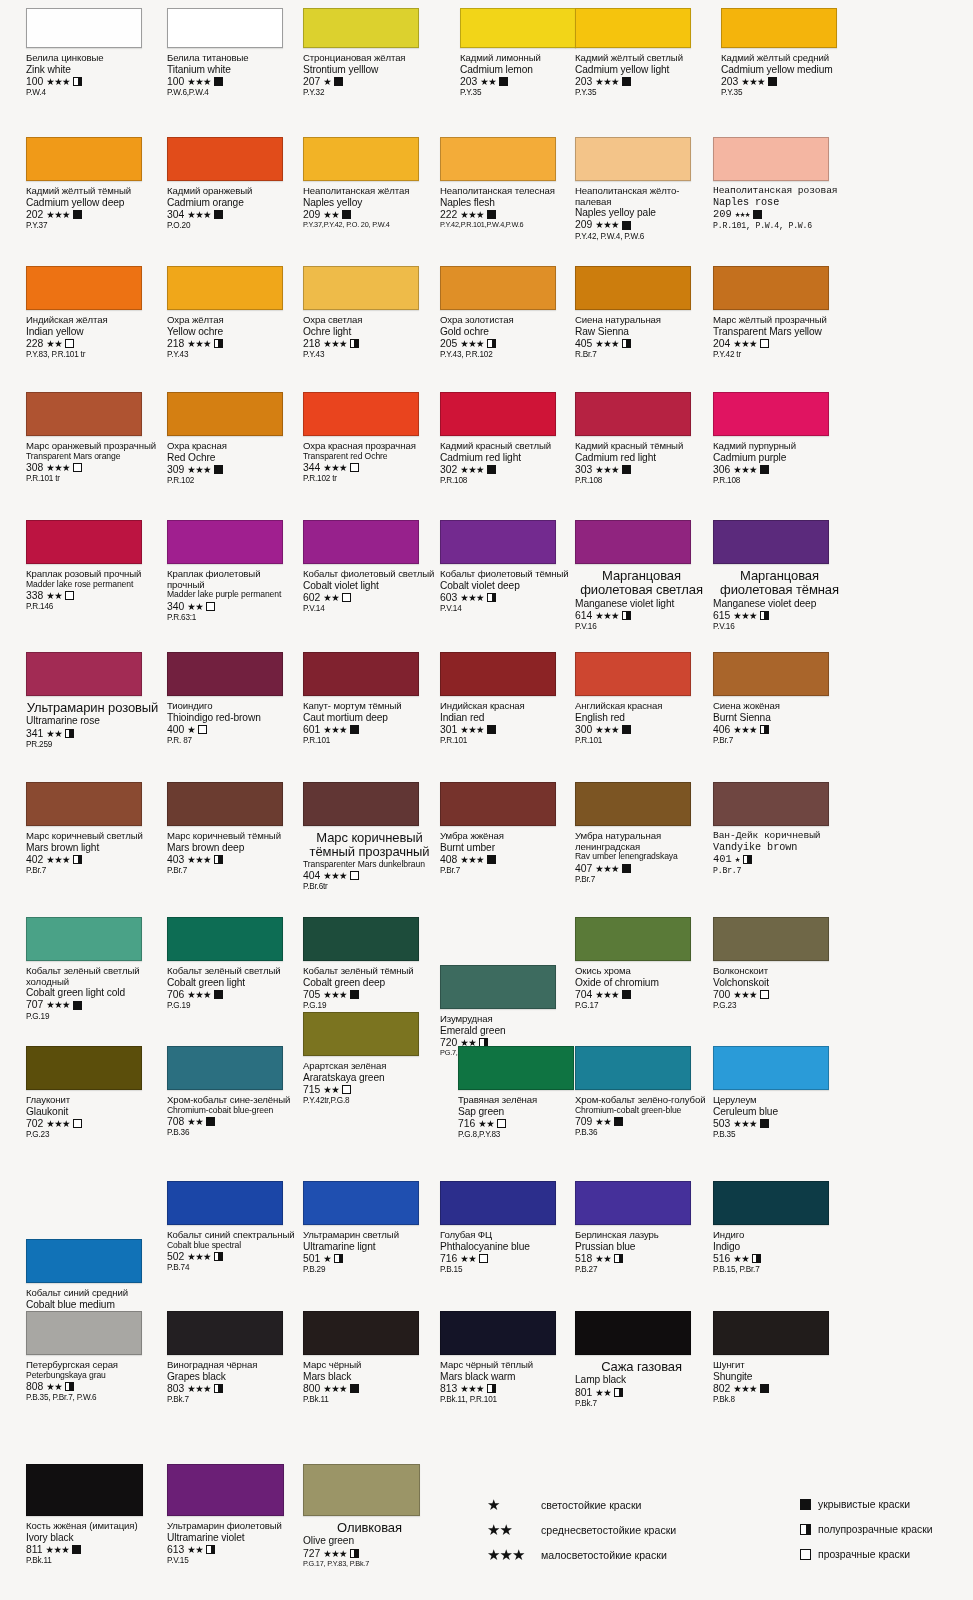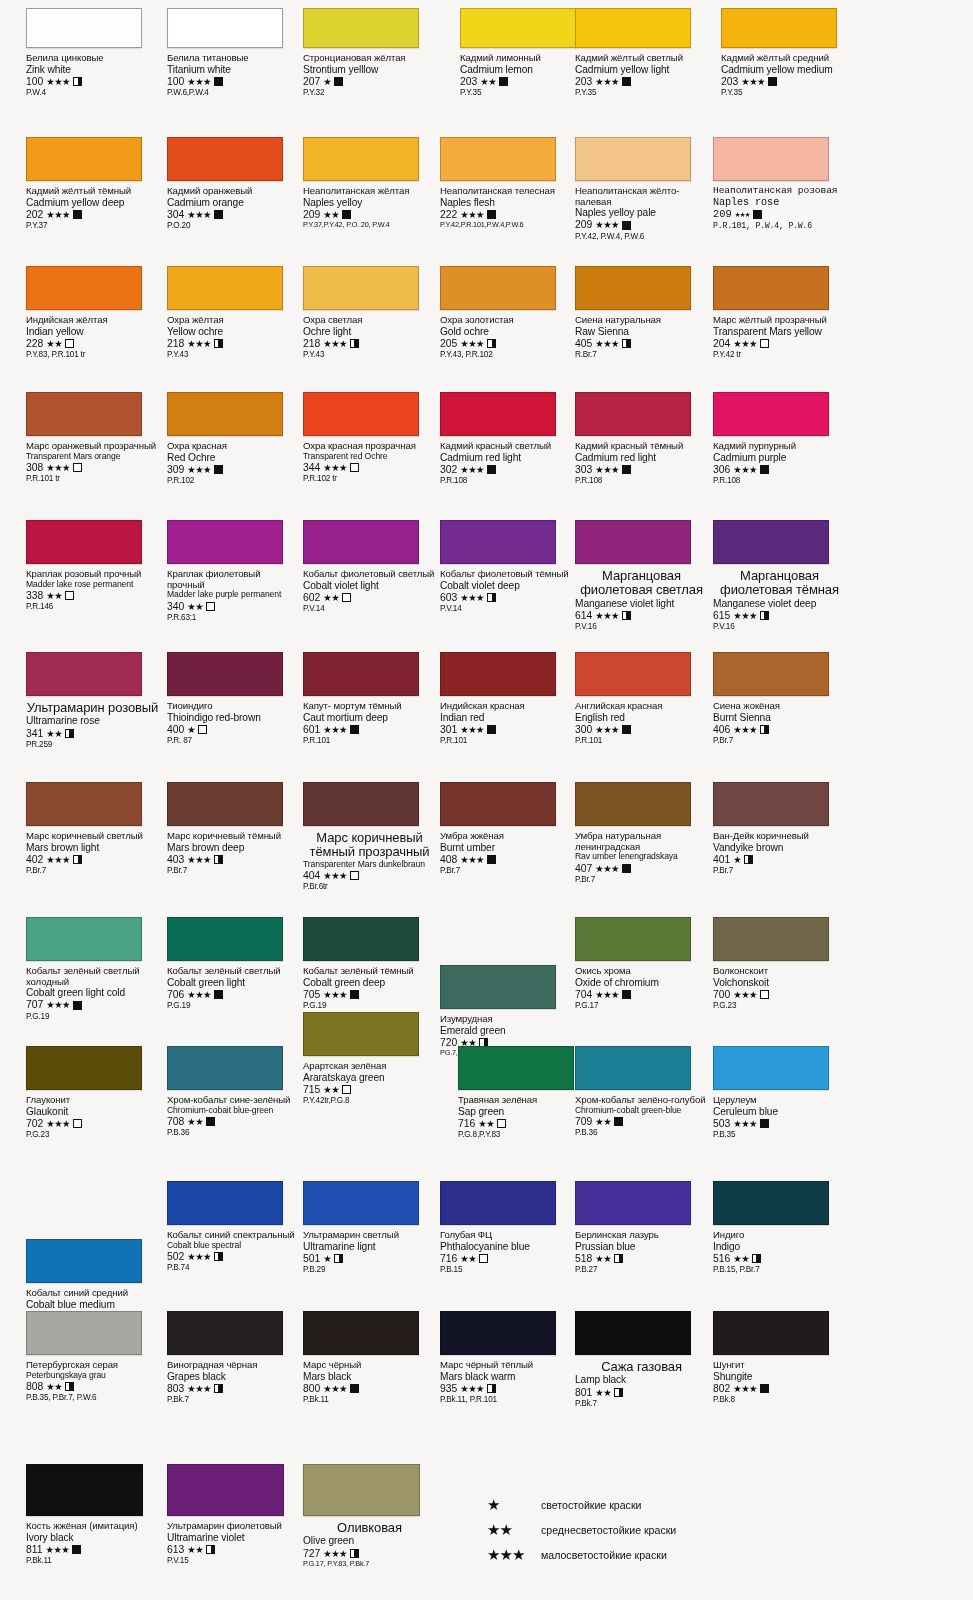--- a/index.html
+++ b/index.html
@@ -573,21 +573,21 @@
         <div class="ru">Умбра натуральная ленинградская</div>
         <div class="en small">Rav umber lenengradskaya</div>
         <div class="codeline">
           <span class="code">407</span>
           <span class="stars">★★★</span>
           <span class="mk opaque"></span>
         </div>
         <div class="pig">P.Br.7</div>
       </div>
     </div>
-    <div style="position: absolute; left: 713px; top: 782px; width: 133px;">
+    <div style="position: absolute; left: 713px; top: 782px; width: 133px; font-family: Liberation Mono, monospace;">
       <div class="swatch" title="#6f4641" style="background: rgb(111, 70, 65); height: 44px;"></div>
       <div class="txt">
         <div class="ru">Ван-Дейк коричневый</div>
         <div class="en">Vandyike brown</div>
         <div class="codeline">
           <span class="code">401</span>
           <span class="stars">★</span>
           <span class="mk semi"></span>
         </div>
         <div class="pig">P.Br.7</div>
@@ -865,21 +865,21 @@
         </div>
         <div class="pig">P.Bk.11</div>
       </div>
     </div>
     <div style="position: absolute; left: 440px; top: 1311px; width: 133px;">
       <div class="swatch" title="#141427" style="background: rgb(20, 20, 39); height: 44px;"></div>
       <div class="txt">
         <div class="ru">Марс чёрный тёплый</div>
         <div class="en">Mars black warm</div>
         <div class="codeline">
-          <span class="code">935</span>
+          <span class="code">813</span>
           <span class="stars">★★★</span>
           <span class="mk semi"></span>
         </div>
         <div class="pig">P.Bk.11, P.R.101</div>
       </div>
     </div>
     <div style="position: absolute; left: 575px; top: 1311px; width: 133px;">
       <div class="swatch" title="#100d0e" style="background: rgb(16, 13, 14); height: 44px;"></div>
       <div class="txt">
         <div class="ru small">Сажа газовая</div>
@@ -951,13 +951,27 @@
       </div>
       <div class="lr">
         <span class="st">★★</span>
         <span class="">среднесветостойкие краски</span>
       </div>
       <div class="lr">
         <span class="st">★★★</span>
         <span class="">малосветостойкие краски</span>
       </div>
     </div>
+    <div class="leg-marks">
+      <div class="lr">
+        <span class="mk opaque"></span>
+        <span class="">укрывистые краски</span>
+      </div>
+      <div class="lr">
+        <span class="mk semi"></span>
+        <span class="">полупрозрачные краски</span>
+      </div>
+      <div class="lr">
+        <span class="mk transparent"></span>
+        <span class="">прозрачные краски</span>
+      </div>
+    </div>
   </div>
 
 </body></html>

